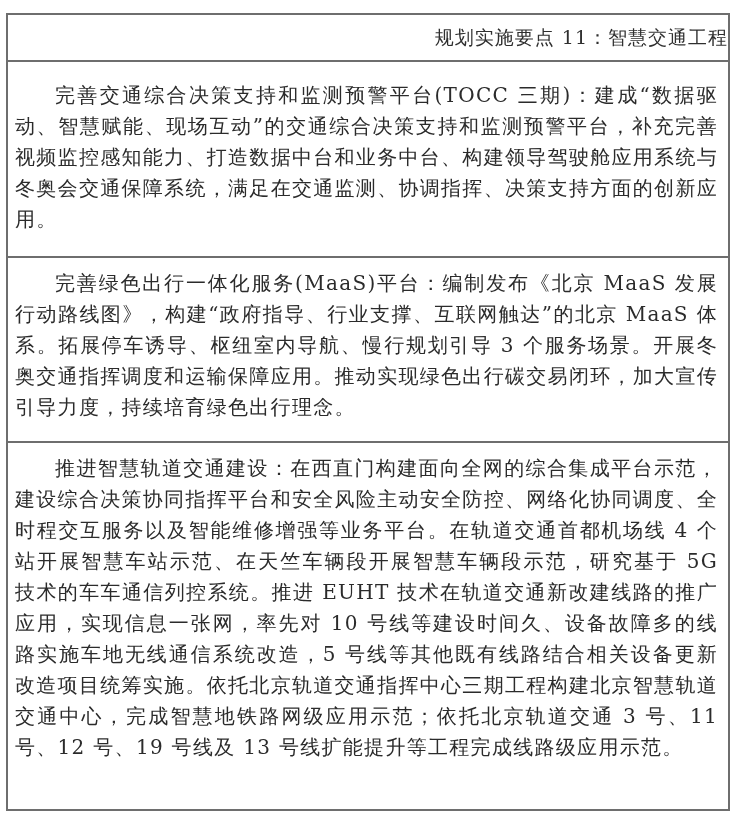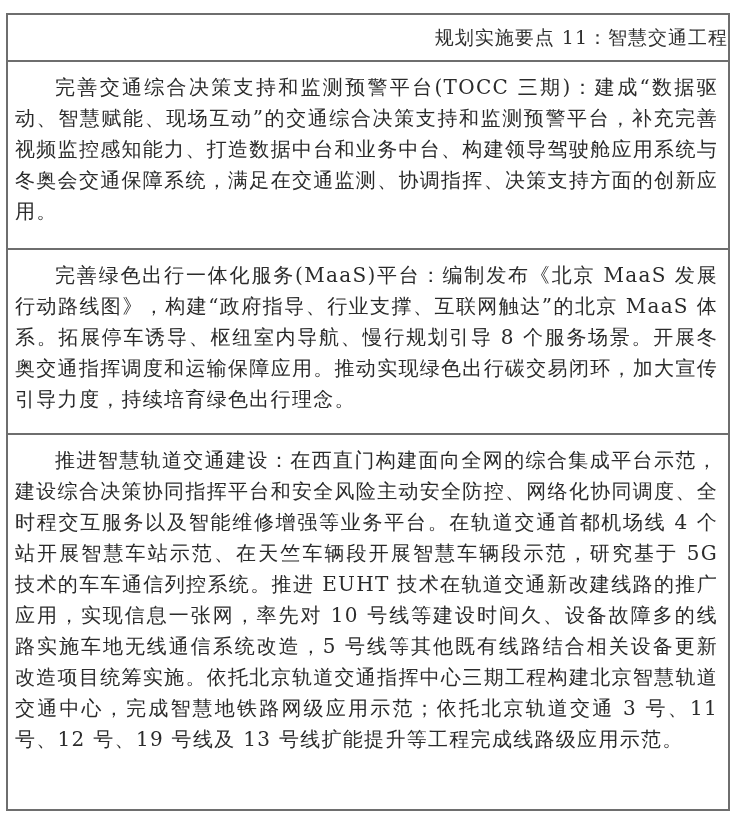--- a/index.html
+++ b/index.html
@@ -40,20 +40,21 @@
       font-size: 19px;
       letter-spacing: 1px;
       color: #2f2f2f;
     }
     .section {
       position: absolute;
       left: 0;
       width: 100%;
       box-sizing: border-box;
       padding: 0 10px 0 7px;
+      margin-top: 8px;
     }
     .section.s1 { top: 47px; height: 188px; border-bottom: 2px solid #6e6e6e; }
     .section.s2 { top: 235px; height: 185px; border-bottom: 2px solid #6e6e6e; }
     .section.s3 { top: 420px; height: 305px; }
     .para {
       margin: 0;
       font-size: 20px;
       line-height: 31px;
       text-align: justify;
       text-indent: 2em;
@@ -70,19 +71,19 @@
 <div class="box">
   <div class="title-row">
     <span class="title-text">规划实施要点 11：智慧交通工程</span>
   </div>
 
   <div class="section s1">
     <p class="para">完善交通综合决策支持和监测预警平台(TOCC 三期)：建成“数据驱动、智慧赋能、现场互动”的交通综合决策支持和监测预警平台，补充完善视频监控感知能力、打造数据中台和业务中台、构建领导驾驶舱应用系统与冬奥会交通保障系统，满足在交通监测、协调指挥、决策支持方面的创新应用。</p>
   </div>
 
   <div class="section s2">
-    <p class="para">完善绿色出行一体化服务(MaaS)平台：编制发布《北京 MaaS 发展行动路线图》，构建“政府指导、行业支撑、互联网触达”的北京 MaaS 体系。拓展停车诱导、枢纽室内导航、慢行规划引导 8 个服务场景。开展冬奥交通指挥调度和运输保障应用。推动实现绿色出行碳交易闭环，加大宣传引导力度，持续培育绿色出行理念。</p>
+    <p class="para">完善绿色出行一体化服务(MaaS)平台：编制发布《北京 MaaS 发展行动路线图》，构建“政府指导、行业支撑、互联网触达”的北京 MaaS 体系。拓展停车诱导、枢纽室内导航、慢行规划引导 3 个服务场景。开展冬奥交通指挥调度和运输保障应用。推动实现绿色出行碳交易闭环，加大宣传引导力度，持续培育绿色出行理念。</p>
   </div>
 
   <div class="section s3">
     <p class="para">推进智慧轨道交通建设：在西直门构建面向全网的综合集成平台示范，建设综合决策协同指挥平台和安全风险主动安全防控、网络化协同调度、全时程交互服务以及智能维修增强等业务平台。在轨道交通首都机场线 4 个站开展智慧车站示范、在天竺车辆段开展智慧车辆段示范，研究基于 5G 技术的车车通信列控系统。推进 EUHT 技术在轨道交通新改建线路的推广应用，实现信息一张网，率先对 10 号线等建设时间久、设备故障多的线路实施车地无线通信系统改造，5 号线等其他既有线路结合相关设备更新改造项目统筹实施。依托北京轨道交通指挥中心三期工程构建北京智慧轨道交通中心，完成智慧地铁路网级应用示范；依托北京轨道交通 3 号、11 号、12 号、19 号线及 13 号线扩能提升等工程完成线路级应用示范。</p>
   </div>
 </div>
 
 </body></html>

